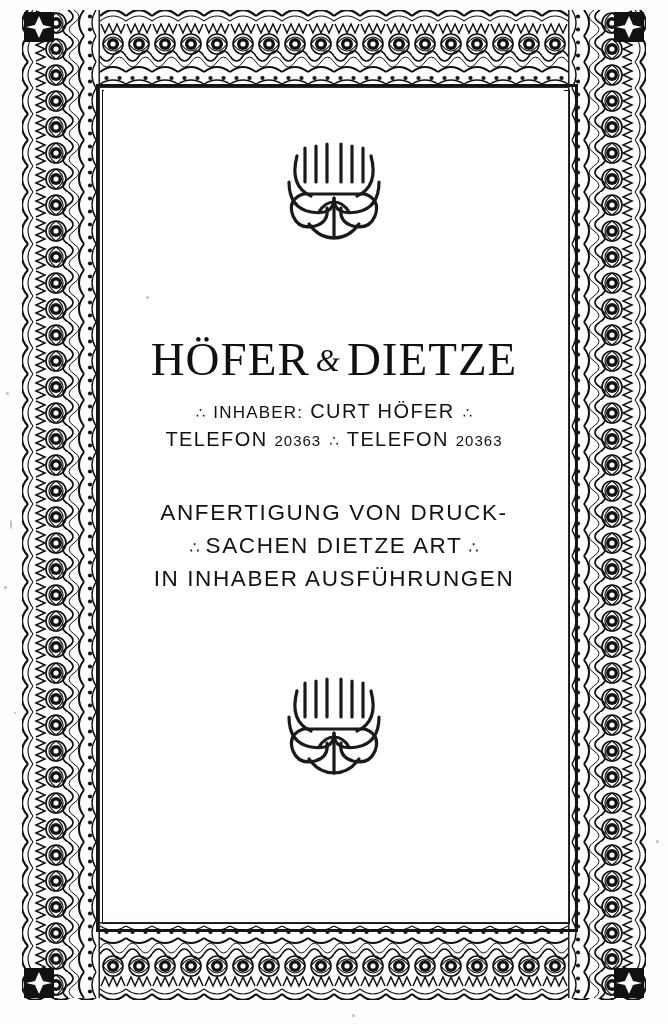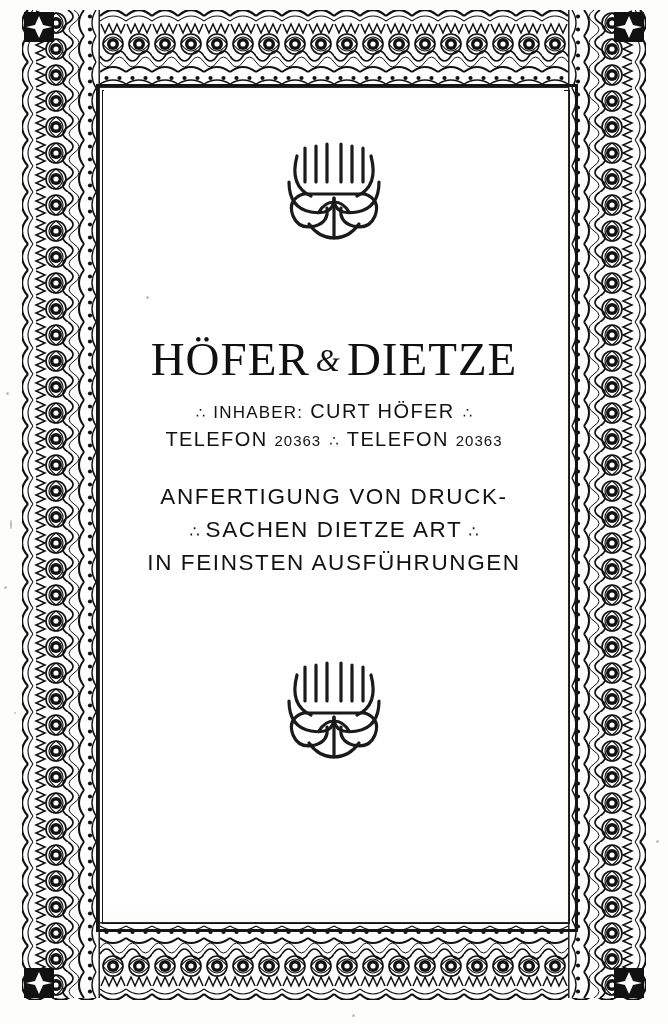--- a/index.html
+++ b/index.html
@@ -126,21 +126,21 @@
     letter-spacing: 1.4px;
   }
   .addr-line.l1 { font-size: 20px; }
   .addr-line.l2 { font-size: 23px; }
   .addr-line.l3 { font-size: 20px; }
   .sz-sm { font-size: 17px; letter-spacing: 1.2px; }
   .sz-xs { font-size: 15px; letter-spacing: 1px; }
   .dots  { letter-spacing: 0; padding: 0 8px; font-size: 15px; }
 
   .body-block {
-    margin-top: 26px;
+    margin-top: 42px;
     text-align: center;
     color: #121212;
     font-family: "Liberation Sans", sans-serif;
     font-size: 22.5px;
     letter-spacing: 1.6px;
     line-height: 1.47;
   }
   .body-block .line { white-space: nowrap; }
   .body-block .dots { padding: 0 6px; font-size: 16px; letter-spacing: 0; }
 </style>
@@ -421,21 +421,21 @@
     </div>
 
     <div class="body-block">
       <div class="line">
         <span>ANFERTIGUNG  VON  DRUCK-</span>
       </div>
       <div class="line">
         <span class="dots">∴</span><span>SACHEN DIETZE ART</span><span class="dots">∴</span>
       </div>
       <div class="line">
-        <span>IN FEINSTEN AUSFÜHRUNGEN</span>
+        <span>IN INHABER AUSFÜHRUNGEN</span>
       </div>
     </div>
 
     <div class="ornament-bottom">
       <svg width="118" height="112" viewBox="0 0 118 112">
         <g fill="none" stroke="#1a1a1a" stroke-width="3.2" stroke-linecap="round">
           <path d="M30 10 L30 44"></path>
           <path d="M41 8 L41 44"></path>
           <path d="M52 6 L52 44"></path>
           <path d="M66 6 L66 44"></path>

